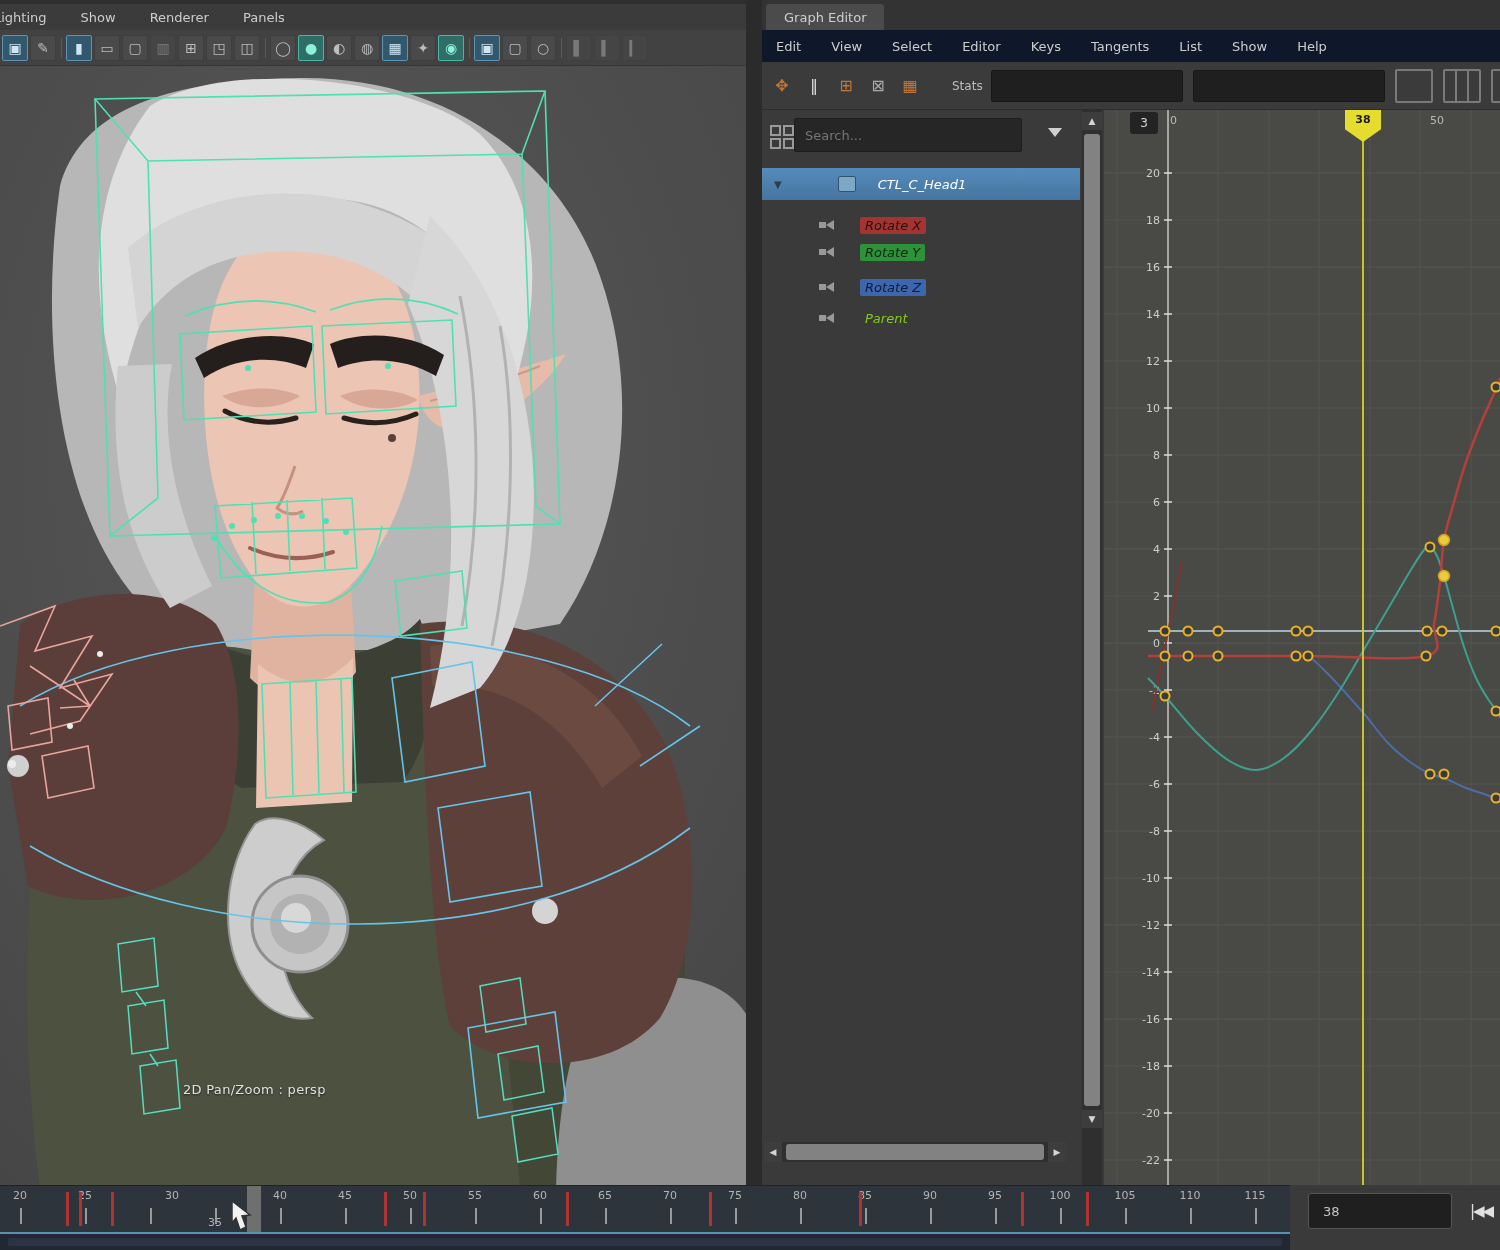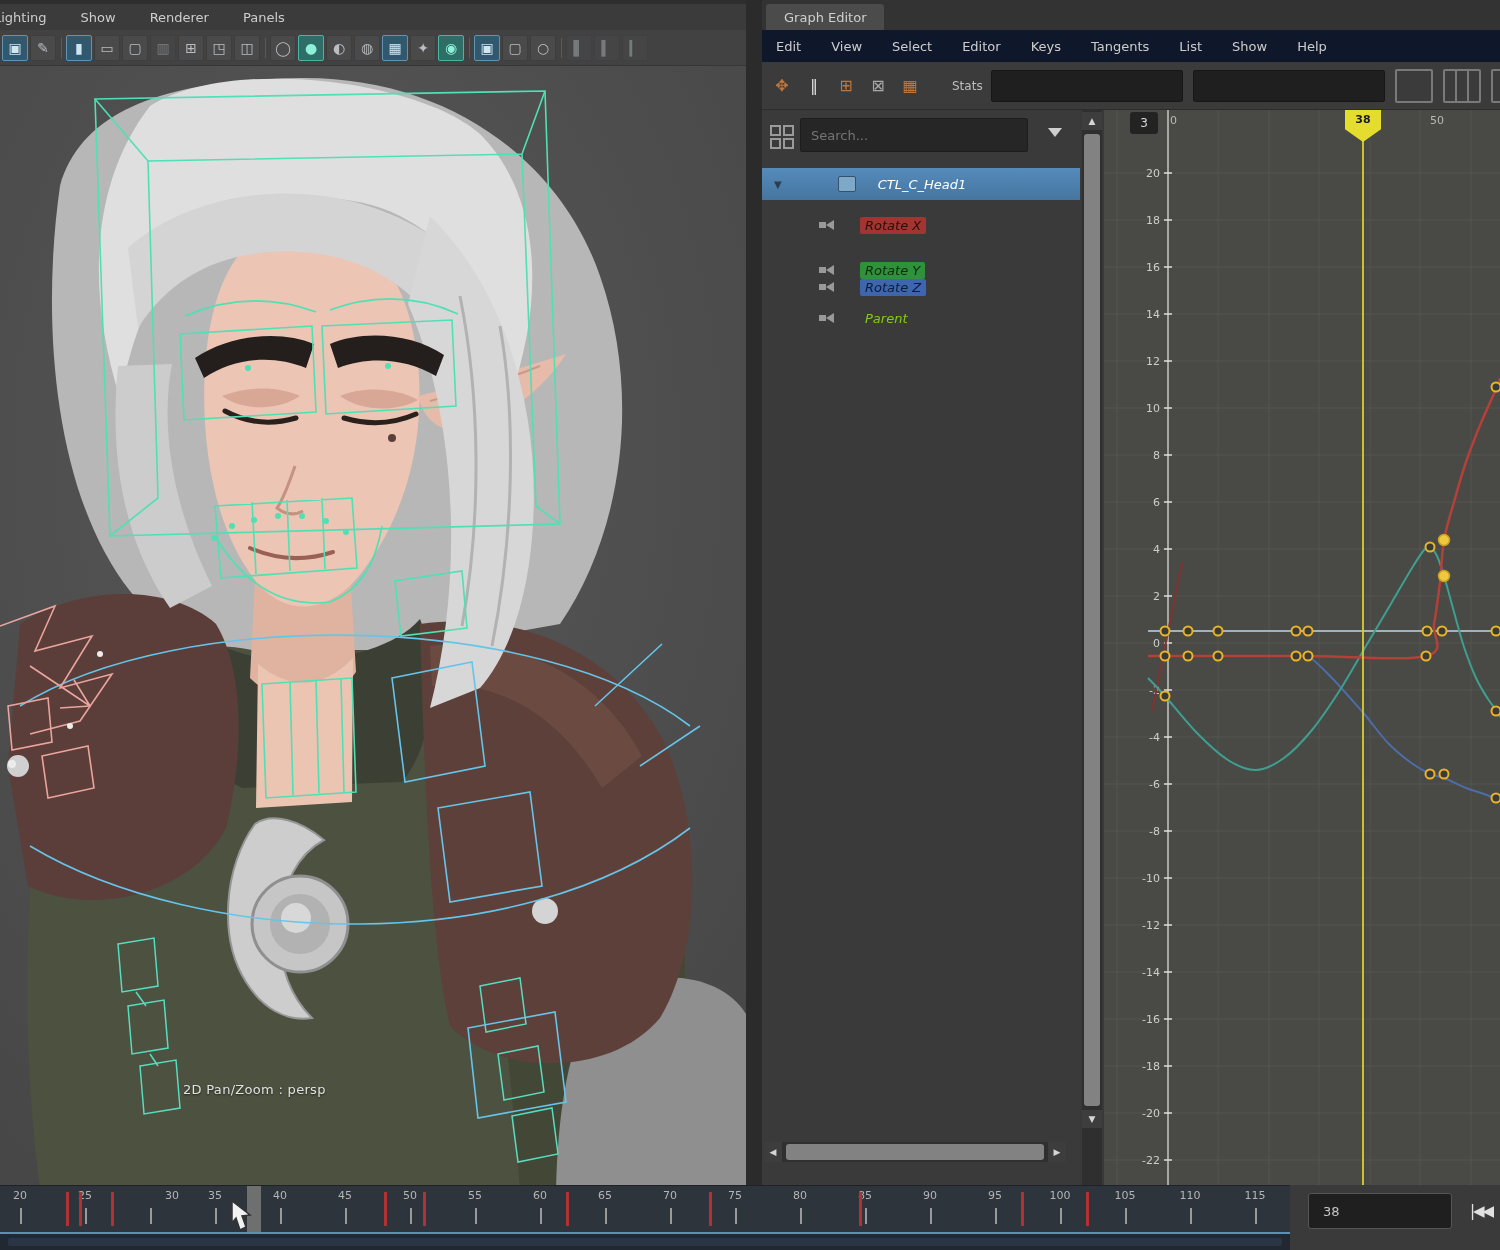--- a/index.html
+++ b/index.html
@@ -33,21 +33,21 @@
   #stats-label{font-size:12px;color:#bdbdbd;margin:0 8px 0 24px;}
   .stats-field{width:190px;height:30px;background:#1f1f1f;border:1px solid #171717;border-radius:2px;margin-right:10px;flex:0 0 auto;}
   #layout-btns{margin-left:auto;display:flex;gap:10px;padding-right:0;}
   .layout-icon{width:34px;height:30px;border:2px solid #8a8a8a;border-radius:2px;display:flex;flex:0 0 auto;opacity:.8;}
   .layout-icon .bar{width:2px;background:#8a8a8a;height:100%;margin:0 auto;}
   .layout-icon .pane{flex:1;}
   
   #outliner{left:0;top:110px;width:318px;height:1075px;background:#3a3a3a;overflow:hidden;}
   #search-row{left:0;top:6px;width:318px;height:40px;}
   #filter-icon{left:6px;top:6px;}
-  #search-input{left:38px;top:2px;width:228px;height:34px;background:#262626;border:1px solid #1d1d1d;border-radius:2px;color:#0ea5e9;font-size:13px;padding:0 26px 0 10px;box-sizing:border-box;outline:none;font-family:inherit;}
+  #search-input{left:32px;top:2px;width:228px;height:34px;background:#262626;border:1px solid #1d1d1d;border-radius:2px;color:#0ea5e9;font-size:13px;padding:0 26px 0 10px;box-sizing:border-box;outline:none;font-family:inherit;}
   #search-arrow{left:286px;top:12px;width:0;height:0;border-left:7px solid transparent;border-right:7px solid transparent;border-top:9px solid #cfcfcf;}
   #sel-row{left:0;top:58px;width:318px;height:32px;background:linear-gradient(#558bbb,#46759f);display:flex;align-items:center;}
   #sel-expander{color:#2c3d4e;font-size:10px;margin-left:12px;}
   #sel-node-icon{width:16px;height:14px;margin-left:56px;background:#7ea8c8;border:1px solid #34506a;border-radius:2px;}
   #sel-label{color:#fff;font-size:13px;margin-left:22px;font-style:italic;}
   .chan-row{left:0;width:318px;height:30px;display:flex;align-items:center;}
   .chan-icon{margin-left:56px;flex:0 0 auto;}
   .chan-label{margin-left:24px;font-size:13px;font-style:italic;padding:1px 5px;border-radius:2px;white-space:nowrap;}
   
   .sb-track{background:#2f2f2f;}
@@ -277,21 +277,21 @@
         <span id="sel-label">CTL_C_Head1</span>
       </div>
       <div id="chan-rows">
           <div class="chan-row abs" style="top: 100px;">
             <span class="chan-icon"><svg width="18" height="13">
                 <rect x="1" y="4" width="7" height="6" fill="#999"></rect>
                 <path d="M8,7 L16,2 L16,12 Z" fill="#999"></path>
               </svg></span>
             <span class="chan-label" style="color: rgb(42, 15, 13); background: rgb(162, 53, 49);">Rotate X</span>
           </div>
-          <div class="chan-row abs" style="top: 145px;">
+          <div class="chan-row abs" style="top: 127px;">
             <span class="chan-icon"><svg width="18" height="13">
                 <rect x="1" y="4" width="7" height="6" fill="#999"></rect>
                 <path d="M8,7 L16,2 L16,12 Z" fill="#999"></path>
               </svg></span>
             <span class="chan-label" style="color: rgb(11, 42, 16); background: rgb(47, 145, 57);">Rotate Y</span>
           </div>
           <div class="chan-row abs" style="top: 162px;">
             <span class="chan-icon"><svg width="18" height="13">
                 <rect x="1" y="4" width="7" height="6" fill="#999"></rect>
                 <path d="M8,7 L16,2 L16,12 Z" fill="#999"></path>
@@ -436,21 +436,21 @@
   </div>
 
   <div id="timeline" class="abs">
     <div id="tl-marks">
         <span class="tl-label" style="left: 20px;">20</span>
         <span class="tl-tick" style="left: 20px;"></span>
         <span class="tl-label" style="left: 85px;">25</span>
         <span class="tl-tick" style="left: 85px;"></span>
         <span class="tl-label" style="left: 150px; margin-left: 22px;">30</span>
         <span class="tl-tick" style="left: 150px;"></span>
-        <span class="tl-label" style="left: 215px;">35</span>
+        <span class="tl-label" style="left: 215px; margin-top: 27px;">35</span>
         <span class="tl-tick" style="left: 215px;"></span>
         <span class="tl-label" style="left: 280px;">40</span>
         <span class="tl-tick" style="left: 280px;"></span>
         <span class="tl-label" style="left: 345px;">45</span>
         <span class="tl-tick" style="left: 345px;"></span>
         <span class="tl-label" style="left: 410px;">50</span>
         <span class="tl-tick" style="left: 410px;"></span>
         <span class="tl-label" style="left: 475px;">55</span>
         <span class="tl-tick" style="left: 475px;"></span>
         <span class="tl-label" style="left: 540px;">60</span>

